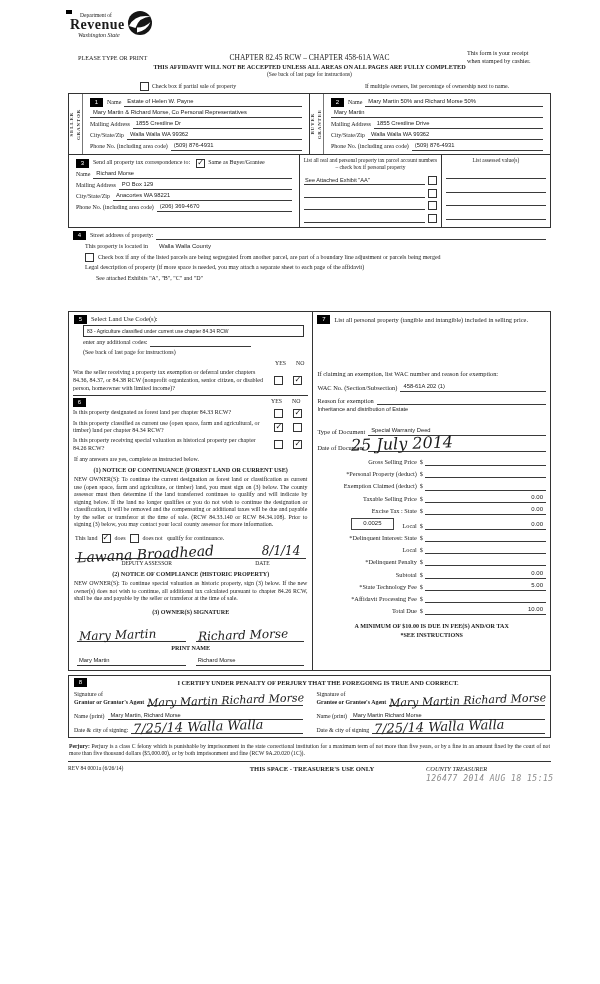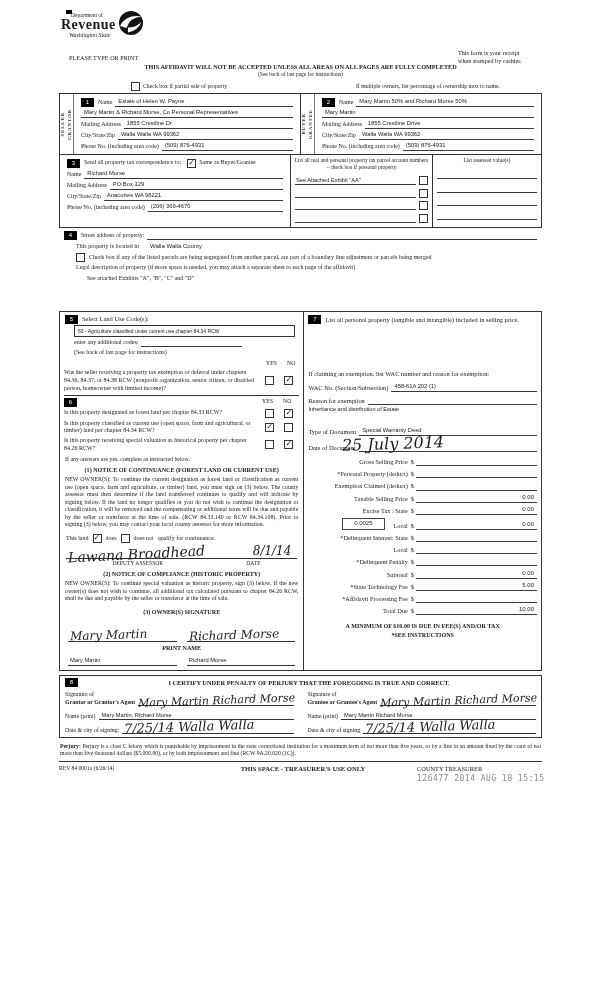--- a/index.html
+++ b/index.html
@@ -1,18 +1,18 @@
 <!DOCTYPE html>
 <html><head>
 <meta charset="utf-8">
 <style>
   html,body{margin:0;padding:0;}
   body{width:600px;height:984px;background:#ffffff;position:relative;color:#1b1b1b;
        font-family:"Liberation Serif",serif;-webkit-font-smoothing:antialiased;}
-  .doc{position:absolute;left:59px;top:8px;width:483px;font-size:6px;line-height:1.3;}
+  .doc{position:absolute;left:68px;top:8px;width:483px;font-size:6px;line-height:1.3;}
   .tick{position:absolute;left:66px;top:10px;width:6px;height:4px;background:#000;}
   .sans{font-family:"Liberation Sans",sans-serif;}
   .b{font-weight:bold;}
   .hw{font-family:"DejaVu Serif",serif;font-style:italic;color:#1a1a1a;white-space:nowrap;}
   
   .hdr{position:relative;height:74px;}
   .logo{position:absolute;left:2px;top:4px;display:flex;align-items:flex-start;}
   .lg1{font-size:5.5px;margin-left:10px;}
   .lg2{font-size:14px;font-weight:bold;letter-spacing:.5px;line-height:.9;}
   .lg3{font-size:6px;font-style:italic;margin-left:8px;}
@@ -99,21 +99,21 @@
   .s8lbl{font-size:5.9px;line-height:1.25;white-space:nowrap;margin-right:3px;}
   .s8line{flex:1;border-bottom:1px solid #333;position:relative;height:9px;}
   .s8line .hw1{position:absolute;left:0px;bottom:-3px;font-size:11px;transform:rotate(-2deg);}
   .s8line .sansval{position:absolute;left:3px;bottom:0;font-family:"Liberation Sans",sans-serif;font-size:5.7px;white-space:nowrap;}
   .s8line .hwd{position:absolute;left:2px;bottom:-3px;font-size:13px;transform:rotate(-2deg);}
   
   .perj{font-size:5.7px;text-align:justify;border-bottom:1px solid #333;padding:3px 1px 3px;margin-top:2px;line-height:1.3;}
   .foot{display:flex;align-items:flex-start;margin-top:3px;}
   .frev{font-size:5.6px;width:130px;}
   .fmid{flex:1;text-align:center;font-weight:bold;font-size:6.6px;}
-  .fright{width:125px;font-size:6.4px;}
+  .fright{width:125px;font-size:6.4px;font-style:italic;}
   .stamp{font-family:"DejaVu Sans Mono",monospace;color:#8a8a8a;font-size:8px;letter-spacing:.5px;margin-top:1px;white-space:nowrap;}
 </style>
 </head>
 <body>
 
 <div class="tick"></div>
 
 <div class="doc">
 
   <div class="hdr">
@@ -123,20 +123,21 @@
         <div class="lg2">Revenue</div>
         <div class="lg3">Washington State</div>
       </div>
       <svg class="lgsvg" width="26" height="26" viewBox="0 0 26 26">
         <circle cx="13" cy="13" r="12" fill="#151515"></circle>
         <path d="M2 16 Q8 4 24 6.5 Q12 7 8.5 18 Z" fill="#fff"></path>
         <path d="M10 22.5 Q20 20.5 23.5 12 Q18 17.5 10 17.5 Z" fill="#fff"></path>
       </svg>
     </div>
     <div class="ptp">PLEASE TYPE OR PRINT</div>
+    <div class="sub">CHAPTER 82.45 RCW – CHAPTER 458-61A WAC</div>
     <div class="receipt">
       <div>This form is your receipt</div>
       <div>when stamped by cashier.</div>
     </div>
     <div class="warn">THIS AFFIDAVIT WILL NOT BE ACCEPTED UNLESS ALL AREAS ON ALL PAGES ARE FULLY COMPLETED</div>
     <div class="seeback">(See back of last page for instructions)</div>
   </div>
 
   <div class="psrow">
     <div class="psleft">

